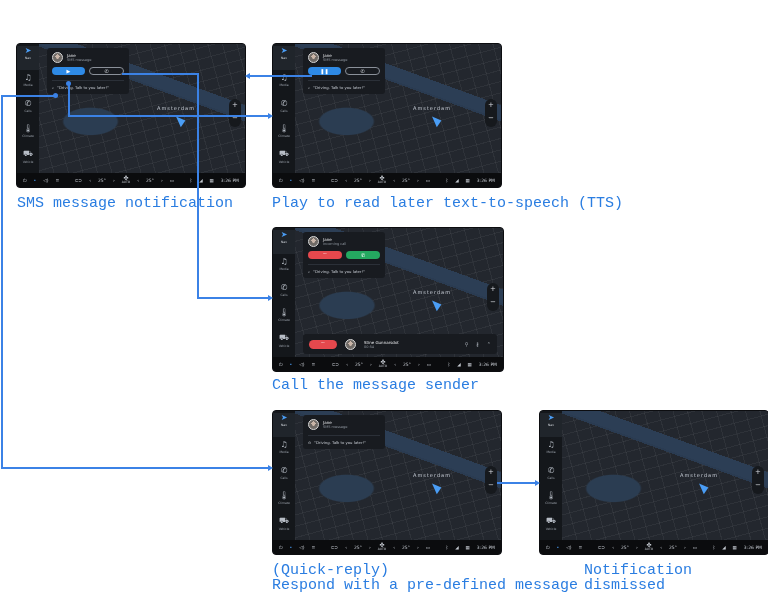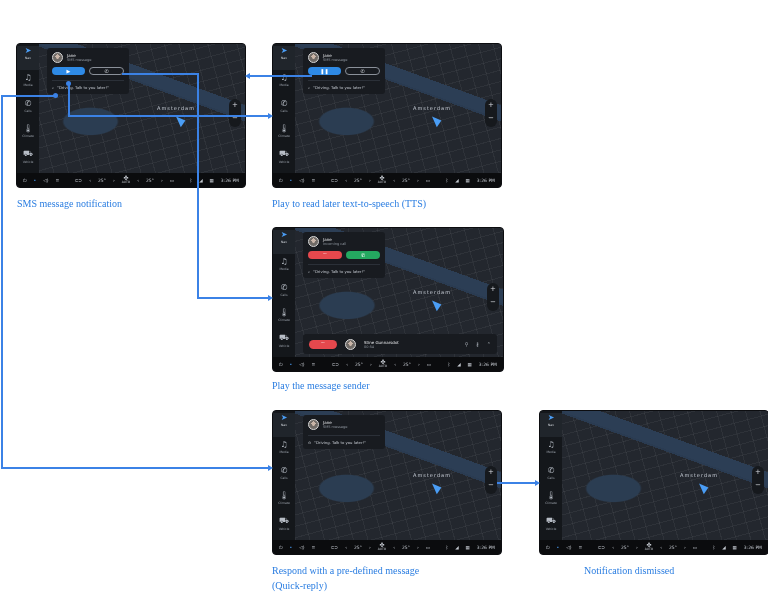--- a/index.html
+++ b/index.html
@@ -88,22 +88,22 @@
     background: #181b20; border-radius: 3px; display: flex; align-items: center;
     padding: 0 6px; gap: 8px;
   }
   .callbar .hang { width: 28px; height: 9px; border-radius: 5px; background: #e5484d; color: #fff; font-size: 5px; display: flex; align-items: center; justify-content: center; }
   .callbar .who .n { font-size: 4px; color: #e6e8eb; }
   .callbar .who .t { font-size: 3.5px; color: #8d949d; }
   .callbar .sp { flex: 1; }
   .callbar .ic { font-size: 5px; color: #a8aeb6; }
 
   .caption {
-    position: absolute; color: #2a7de1; font-size: 10px; line-height: 15px;
-    font-family: Liberation Serif, serif;
+    position: absolute; color: #2a7de1; font-size: 15px; line-height: 15px;
+    font-family: Liberation Mono, monospace;
   }
 
   .line { position: absolute; background: #3b82e6; }
   .arrow-r { position: absolute; width: 0; height: 0; border-top: 3px solid transparent; border-bottom: 3px solid transparent; border-left: 5px solid #3b82e6; }
   .arrow-l { position: absolute; width: 0; height: 0; border-top: 3px solid transparent; border-bottom: 3px solid transparent; border-right: 5px solid #3b82e6; }
   .dot { position: absolute; width: 5px; height: 5px; border-radius: 50%; background: #3b82e6; }
 </style>
 </head>
 <body>
 
@@ -304,21 +304,21 @@
     <span>25°</span>
     <span>›</span>
     <span>▭</span>
     <span class="sp"></span>
     <span>ᛒ</span>
     <span>◢</span>
     <span>▦</span>
     <span>3:26 PM</span>
   </div>
 </div>
-<div class="caption" style="left:272px; top:378px;">Play the message sender</div>
+<div class="caption" style="left:272px; top:378px;">Call the message sender</div>
 
 <div class="screen" style="left:272px; top:410px;">
   <div class="map">
     <span class="map-label">Amsterdam</span>
     <span class="nav-arrow"></span>
     <div class="zoom-ctrl">
       <div>+</div>
       <div>−</div>
     </div>
   </div>
@@ -361,22 +361,22 @@
     <span>›</span>
     <span>▭</span>
     <span class="sp"></span>
     <span>ᛒ</span>
     <span>◢</span>
     <span>▦</span>
     <span>3:26 PM</span>
   </div>
 </div>
 <div class="caption" style="left:272px; top:563px;">
+  <div>(Quick-reply)</div>
   <div>Respond with a pre-defined message</div>
-  <div>(Quick-reply)</div>
 </div>
 
 <div class="screen" style="left:539px; top:410px;">
   <div class="map">
     <span class="map-label">Amsterdam</span>
     <span class="nav-arrow"></span>
     <div class="zoom-ctrl">
       <div>+</div>
       <div>−</div>
     </div>

